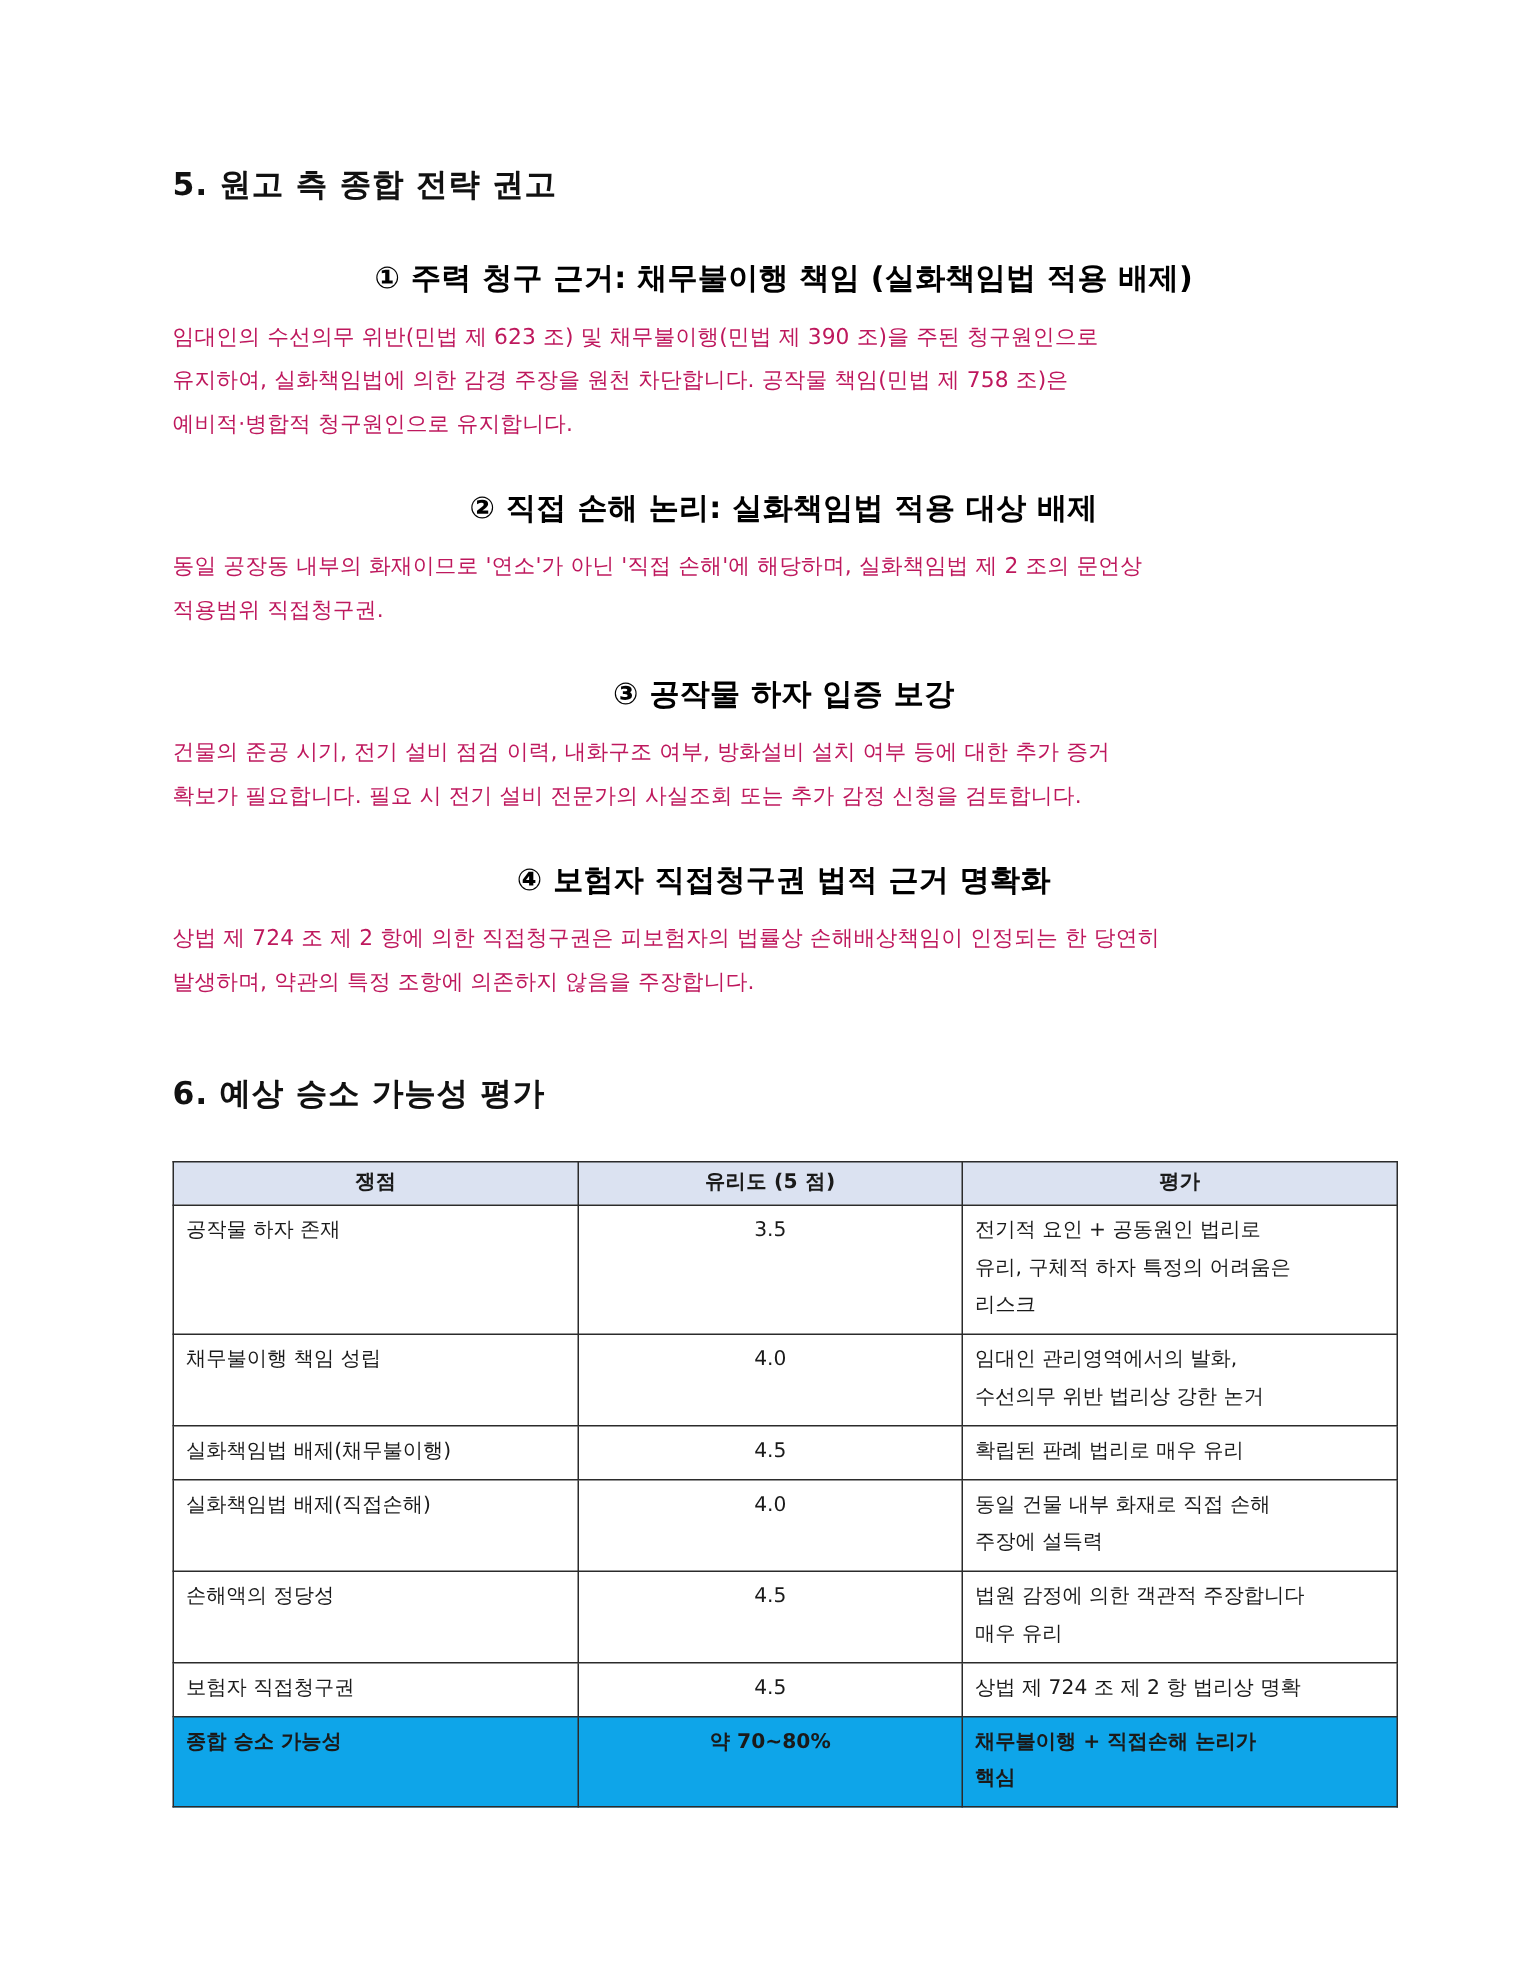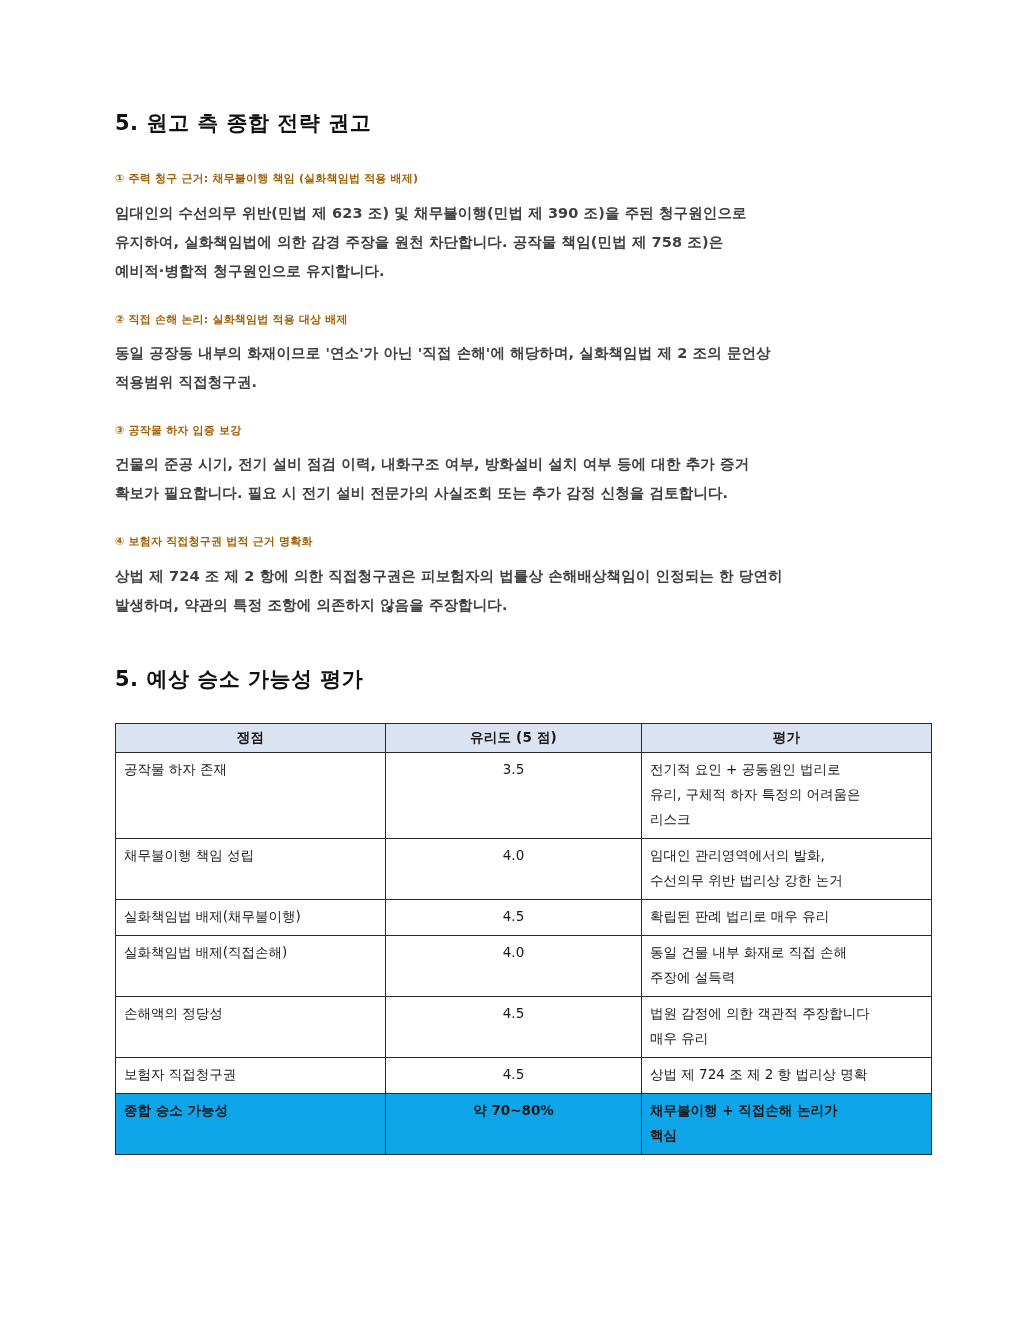--- a/index.html
+++ b/index.html
@@ -31,32 +31,33 @@
     color: #111111;
     margin: 0 0 34px 0;
     line-height: 1.3;
   }
   .section-heading.second {
     margin-top: 46px;
     margin-bottom: 30px;
   }
 
   .sub-heading {
-    font-size: 11px;
-    font-weight: bold;
-    color: #a16207;
+    font-size: 20px;
+    font-weight: bold;
+    color: #000000;
     margin: 0 0 12px 0;
     letter-spacing: 0.2px;
     line-height: 1.4;
+    text-align: center;
   }
 
   .body-par {
     font-size: 14.5px;
-    font-weight: bold;
-    color: #404040;
+    font-weight: normal;
+    color: #be185d;
     line-height: 2.0;
     margin: 0 0 26px 0;
     letter-spacing: 0.1px;
     max-width: 800px;
   }
   .body-par .ln { display: block; white-space: nowrap; }
 
   .block { margin-bottom: 6px; }
 
   
@@ -135,21 +136,21 @@
       </div>
       <div class="block">
         <div class="sub-heading">④ 보험자 직접청구권 법적 근거 명확화</div>
         <div class="body-par">
           <span class="ln">상법 제 724 조 제 2 항에 의한 직접청구권은 피보험자의 법률상 손해배상책임이 인정되는 한 당연히</span>
           <span class="ln">발생하며, 약관의 특정 조항에 의존하지 않음을 주장합니다.</span>
         </div>
       </div>
     </div>
 
-  <h2 class="section-heading second">5. 예상 승소 가능성 평가</h2>
+  <h2 class="section-heading second">6. 예상 승소 가능성 평가</h2>
 
   <table class="assessment">
     <colgroup>
       <col class="c-issue">
         <col class="c-score">
         <col class="c-eval">
     </colgroup>
     <thead>
       <tr>
         <th>쟁점</th>

